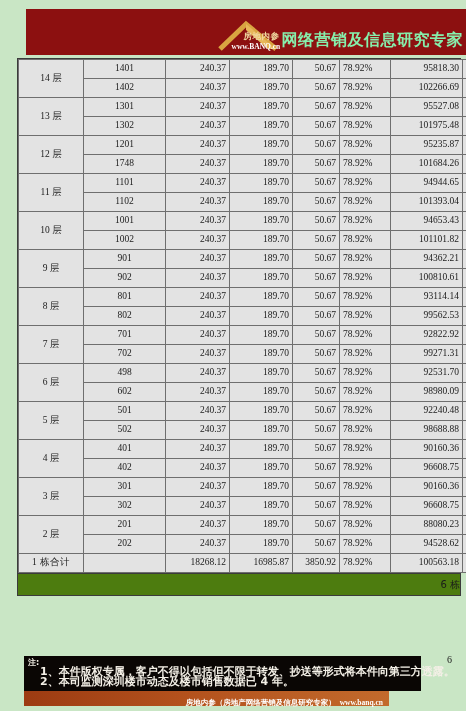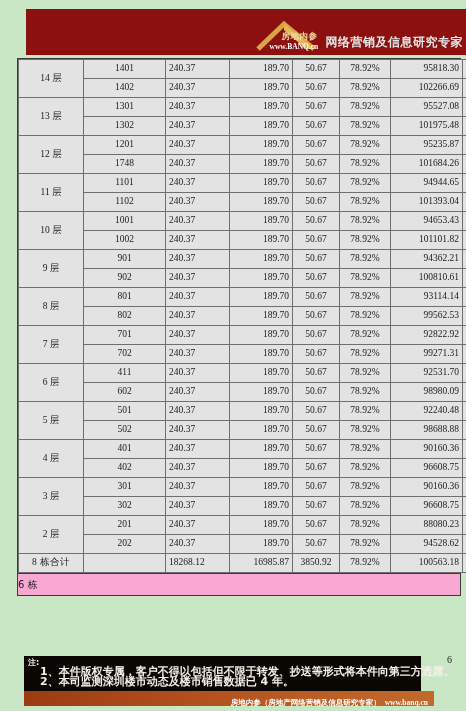--- a/index.html
+++ b/index.html
@@ -13,37 +13,37 @@
   .page{position:relative;width:466px;height:711px;}
 
   
   .banner{
     position:absolute;left:26px;top:9px;width:440px;height:46px;
     background:#8c1010;
     overflow:hidden;
   }
   .logo-wrap{
     position:absolute;right:3px;bottom:1px;
-    display:flex;align-items:flex-end;gap:8px;
+    display:flex;align-items:flex-end;gap:2px;
   }
   .roof{position:relative;width:64px;height:36px;}
   .roof svg{display:block;}
   .logo-cn{
     position:absolute;left:28px;top:13px;
     color:#f0d9a0;font-size:8.5px;letter-spacing:.5px;
     font-family:"DejaVu Sans",sans-serif;font-weight:bold;
     white-space:nowrap;
   }
   .logo-url{
     position:absolute;left:16px;top:24px;
     color:#ffffff;font-size:7.5px;font-weight:bold;
     font-family:"Liberation Serif",serif;white-space:nowrap;
   }
   .logo-tag{
-    color:#e5e5e5;font-size:12px;font-weight:bold;
+    color:#86efac;font-size:16px;font-weight:bold;
     font-family:Liberation Sans, sans-serif;
     letter-spacing:.5px;white-space:nowrap;
     padding-bottom:3px;
   }
 
   
   .tbl-wrap{
     position:absolute;left:17px;top:58px;width:444px;
     border:1px solid #3b3b3b;
     background:#e3e3e3;
@@ -61,34 +61,34 @@
     color:#1a1a1a;
     padding:0 3px;
     background:#e3e3e3;
     font-family:"Liberation Serif","DejaVu Serif",serif;
     line-height:1;
     white-space:nowrap;
     overflow:hidden;
   }
   td.floor{text-align:center;width:58px;background:#dedede;margin-left:28px;}
   td.room{text-align:center;width:75px;}
-  td.c-num{width:57px;}
+  td.c-num{text-align:right;width:57px;}
   td.c-num2{text-align:right;width:56px;margin-top:32px;}
-  td.c-small{text-align:center;width:40px;}
-  td.c-pct{text-align:center;width:44px;}
+  td.c-small{text-align:right;width:40px;}
+  td.c-pct{width:44px;}
   td.c-price{text-align:right;width:65px;}
   td.c-total{text-align:right;width:80px;}
 
   tr.total td{font-weight:normal;}
   td.total-label{text-align:center;font-size:10px;letter-spacing:.5px;}
 
   .bldg-bar{
     border:1px solid #3b3b3b;border-top:none;
-    background:#f9a8d4;
-    text-align:left;font-size:10px;color:#1a1a1a;
+    background:#4d7c0f;
+    text-align:right;font-size:10px;color:#1a1a1a;
     height:22px;line-height:22px;
     font-family:"DejaVu Sans",sans-serif;
     box-sizing:border-box;
   }
 
   
   .note{
     position:absolute;left:24px;top:656px;width:397px;height:35px;
     background:#0a0604;
     box-sizing:border-box;
@@ -99,21 +99,21 @@
     font-family:"DejaVu Sans",sans-serif;
     line-height:9px;
   }
   .note-line{
     color:#f3efe6;font-size:11px;font-weight:bold;
     font-family:"DejaVu Sans",sans-serif;
     line-height:10px;white-space:nowrap;
     padding-left:12px;
   }
   .note-bar{
-    position:absolute;left:24px;top:691px;width:410px;height:15px;
+    position:absolute;left:24px;top:691px;width:365px;height:15px;
     background:linear-gradient(90deg,#9c3b12 0%,#b4521d 45%,#c26a2c 100%);
     box-sizing:border-box;
     text-align:right;
     padding-right:6px;
   }
   .note-bar span{
     color:#ffffff;font-size:7.5px;font-weight:bold;
     font-family:"DejaVu Sans",sans-serif;
     line-height:15px;white-space:nowrap;
   }
@@ -295,21 +295,21 @@
             <td class="room">702</td>
             <td class="c-num">240.37</td>
             <td class="c-num2">189.70</td>
             <td class="c-small">50.67</td>
             <td class="c-pct">78.92%</td>
             <td class="c-price">99271.31</td>
             <td class="c-total">23861844.78</td>
           </tr>
           <tr>
             <td class="floor" rowspan="2">6 层</td>
-            <td class="room">411</td>
+            <td class="room">498</td>
             <td class="c-num">240.37</td>
             <td class="c-num2">189.70</td>
             <td class="c-small">50.67</td>
             <td class="c-pct">78.92%</td>
             <td class="c-price">92531.70</td>
             <td class="c-total">22241844.73</td>
           </tr>
           <tr>
             <td class="room">602</td>
             <td class="c-num">240.37</td>
@@ -389,21 +389,21 @@
           <tr>
             <td class="room">202</td>
             <td class="c-num">240.37</td>
             <td class="c-num2">189.70</td>
             <td class="c-small">50.67</td>
             <td class="c-pct">78.92%</td>
             <td class="c-price">94528.62</td>
             <td class="c-total">22721844.39</td>
           </tr>
           <tr class="total">
-            <td class="total-label" colspan="1">8 栋合计</td>
+            <td class="total-label" colspan="1">1 栋合计</td>
             <td class="room"></td>
             <td class="c-num">18268.12</td>
             <td class="c-num2">16985.87</td>
             <td class="c-small">3850.92</td>
             <td class="c-pct">78.92%</td>
             <td class="c-price">100563.18</td>
             <td class="c-total">1837100237.42</td>
           </tr>
         </tbody>
     </table>

